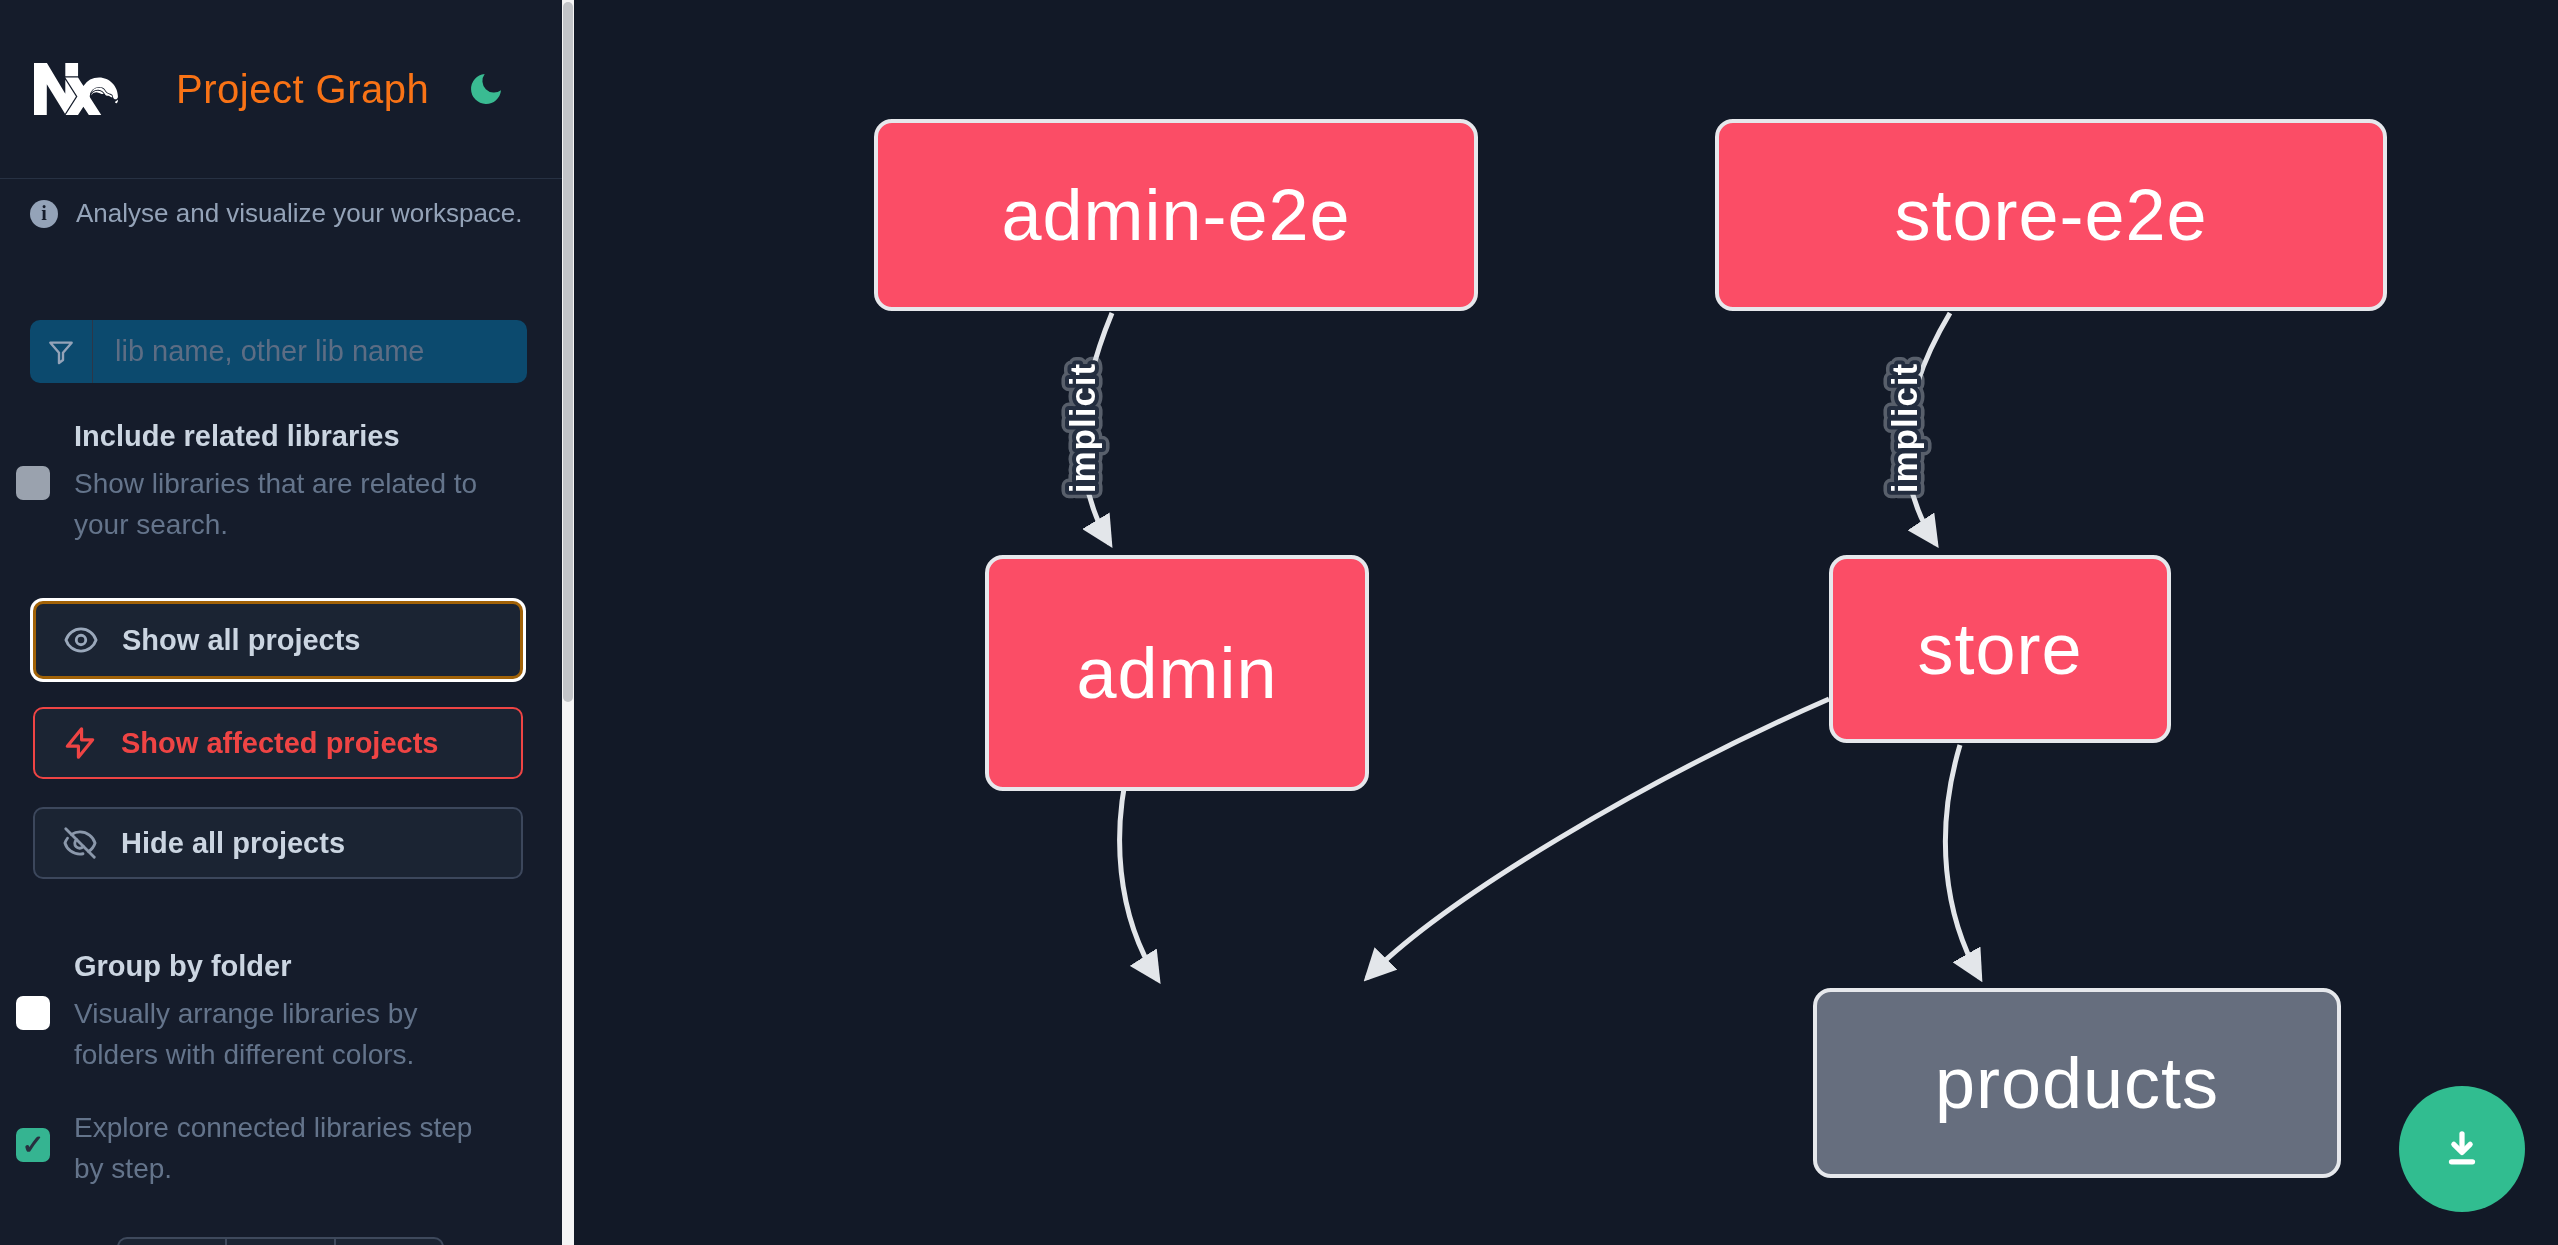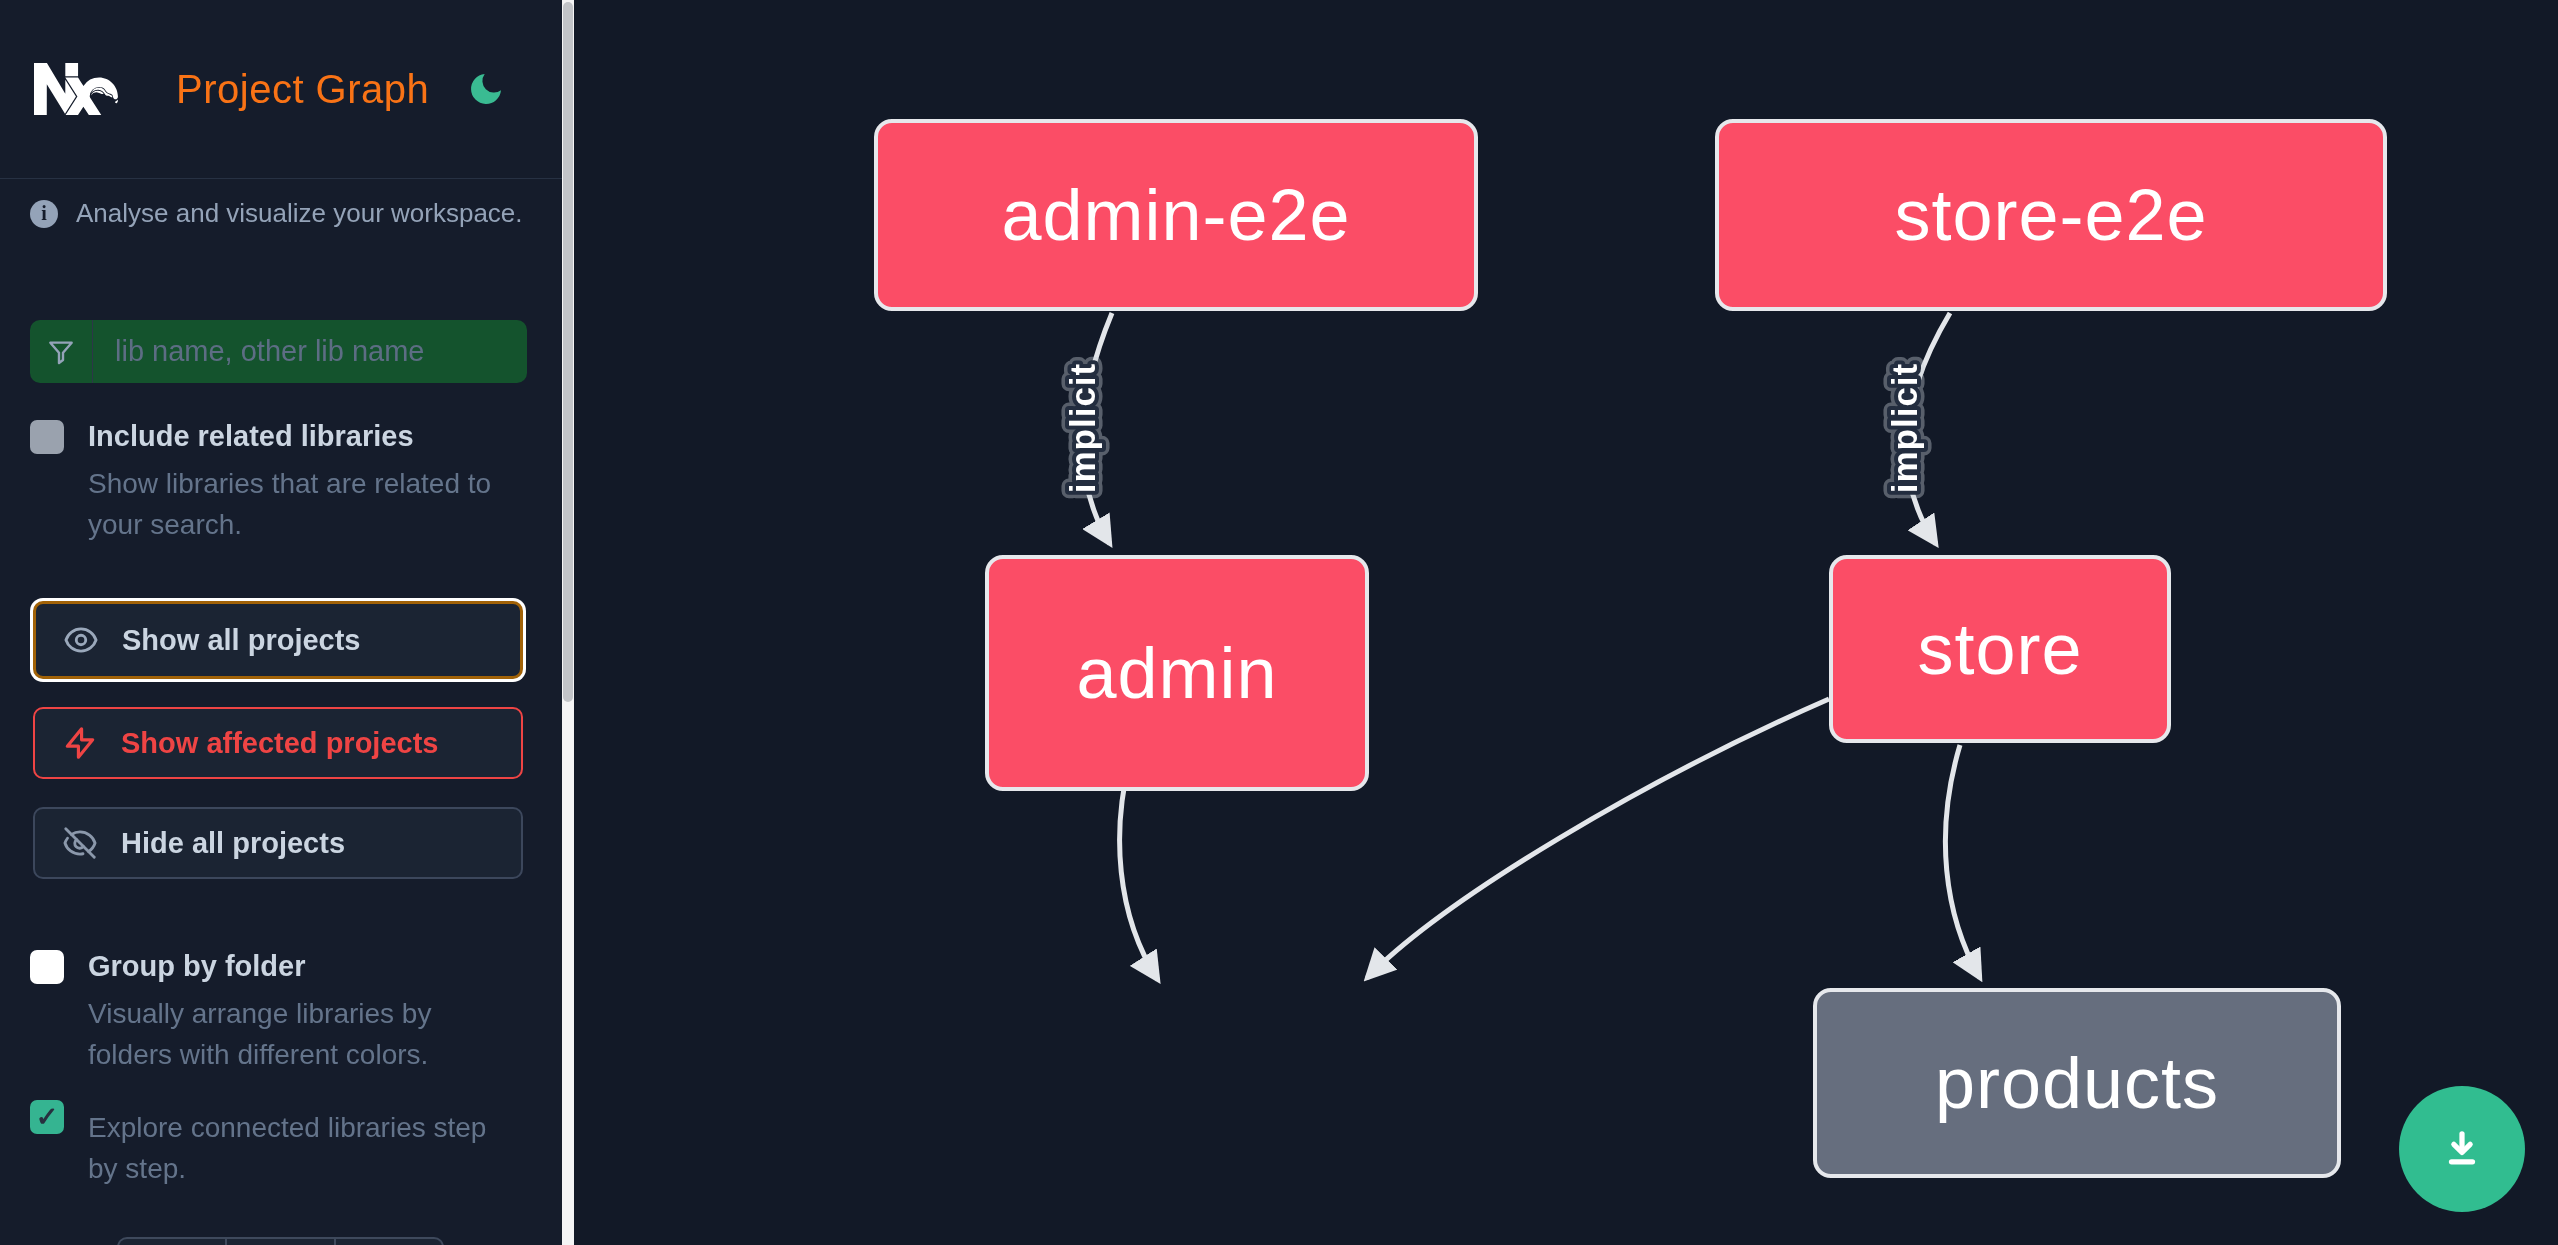--- a/index.html
+++ b/index.html
@@ -26,32 +26,32 @@
     position:absolute;top:198px;left:30px;right:30px;
     display:flex;align-items:center;gap:18px;color:#94a3b8;font-size:26px;
   }
   .info-icon{
     width:28px;height:28px;border-radius:50%;background:#94a3b8;color:#151c2b;
     font-size:20px;font-weight:700;display:flex;align-items:center;justify-content:center;
     flex:0 0 auto;font-family:"Liberation Serif",serif;
   }
   .searchbox{
     position:absolute;top:320px;left:30px;width:497px;height:63px;
-    background:#14532d;border-radius:10px;display:flex;align-items:stretch;overflow:hidden;
+    background:#0c4a6e;border-radius:10px;display:flex;align-items:stretch;overflow:hidden;
   }
   .search-iconcell{
     width:62px;display:flex;align-items:center;justify-content:center;
     border-right:1px solid #2c3748;flex:0 0 auto;
   }
   .searchbox input{
     flex:1;background:transparent;border:none;outline:none;color:#cbd5e1;
     font-size:29px;padding:0 22px;font-family:"Liberation Sans",sans-serif;
   }
   .searchbox input::placeholder{color:#5d6d84;opacity:1;}
-  .toggle-row{position:absolute;left:30px;display:flex;align-items:flex-start;}
+  .toggle-row{position:absolute;left:16px;display:flex;align-items:center;}
   .toggle-row .box{
     width:34px;height:34px;border-radius:7px;flex:0 0 auto;margin-top:2px;cursor:pointer;
     display:flex;align-items:center;justify-content:center;font-size:27px;font-weight:700;
   }
   .box.gray{background:#9aa2ae;color:transparent;}
   .box.white{background:#ffffff;color:transparent;}
   .box.green{background:#35b491;color:#27303f;}
   .toggle-text{margin-left:24px;width:432px;}
   .toggle-label{color:#cbd5e1;font-size:29px;font-weight:700;line-height:36px;}
   .toggle-desc{margin-top:9px;color:#64748b;font-size:28px;line-height:41px;}

